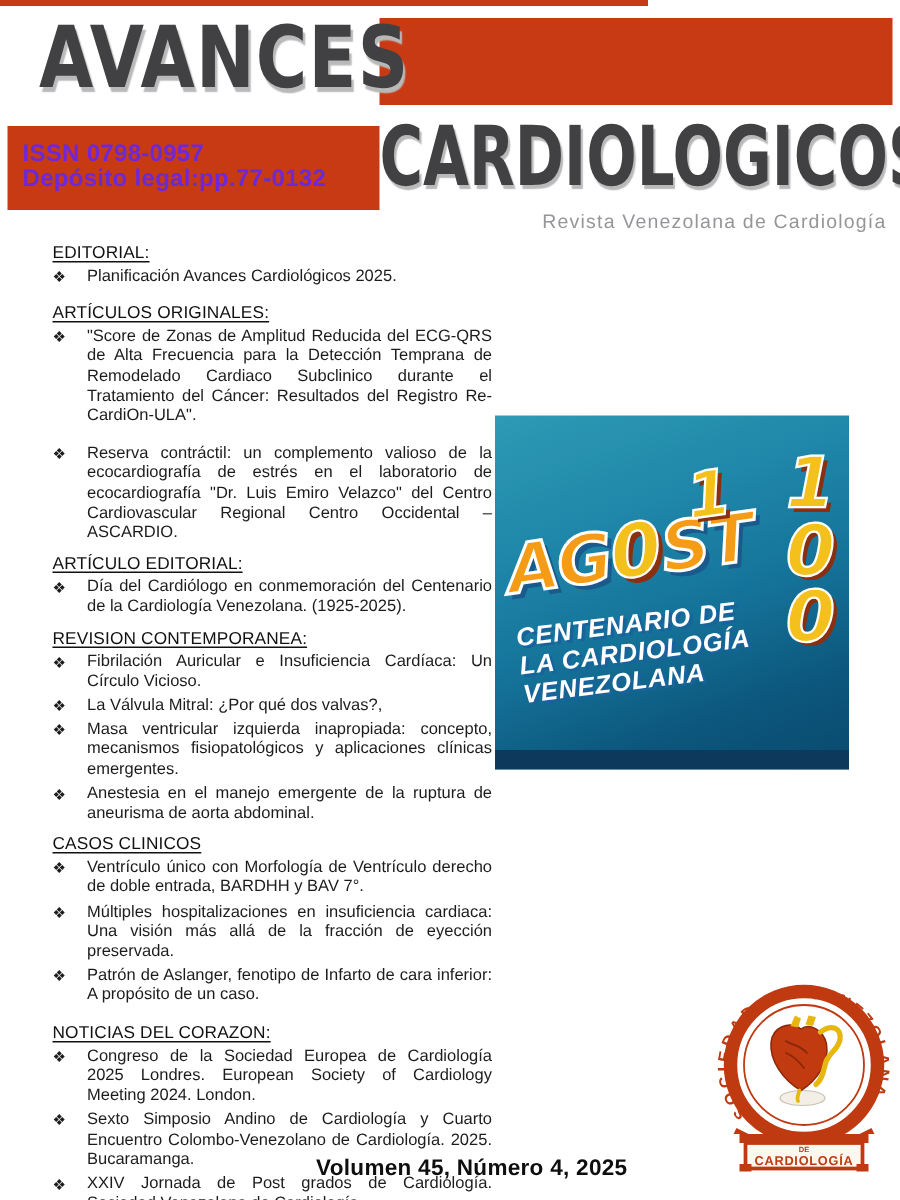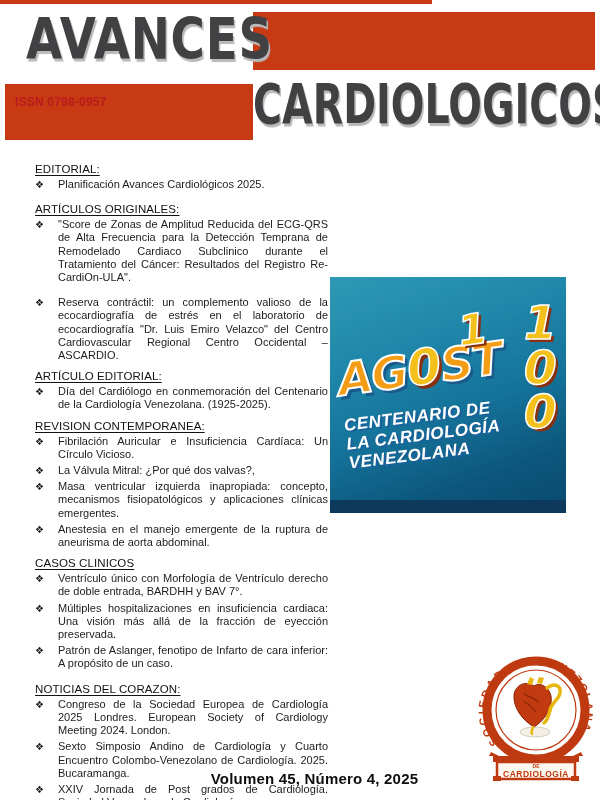--- a/index.html
+++ b/index.html
@@ -24,21 +24,21 @@
   .title-cardio{
     position:absolute;left:253px;top:72px;
     font-size:55px;font-weight:bold;color:#414143;
     white-space:nowrap;
     transform:scaleX(0.72);transform-origin:left top;
     text-shadow:2px 3px 1px #b9b9b9;
     font-family:"DejaVu Sans", sans-serif;
   }
   .issn-block{
     position:absolute;left:15px;top:94px;
-    color:#b91c1c;font-weight:bold;font-size:12px;line-height:17px;
+    color:#6d28d9;font-weight:bold;font-size:16px;line-height:17px;
     letter-spacing:0.2px;
   }
   .subtitle-block{
     position:absolute;right:9px;top:141px;text-align:right;
     color:#96969a;font-size:13px;line-height:13.5px;letter-spacing:0.8px;
   }
   
   .toc{position:absolute;left:35px;top:163px;width:293px;}
   .toc-section{margin-bottom:8px;}
   .toc-head{
@@ -110,23 +110,25 @@
 
 <div class="top-strip"></div>
 <div class="red-rect1"></div>
 <div class="red-rect2"></div>
 
 <div class="title-avances">AVANCES</div>
 <div class="title-cardio">CARDIOLOGICOS</div>
 
 <div class="issn-block">
   <div>ISSN 0798-0957</div>
+  <div>Depósito legal:pp.77-0132</div>
 </div>
 
 <div class="subtitle-block">
+  <div>Revista Venezolana de Cardiología</div>
 </div>
 
 <div class="toc">
 
   <div class="toc-section gap-after">
     <div class="toc-head">EDITORIAL:</div>
     <div class="toc-item">
       <span class="bullet">❖</span>
       <span class="itext">Planificación Avances Cardiológicos 2025.</span>
     </div>

